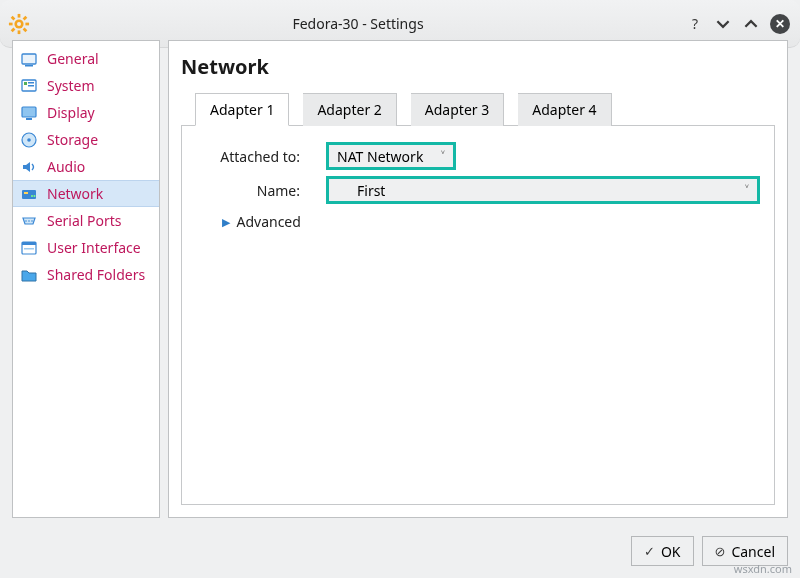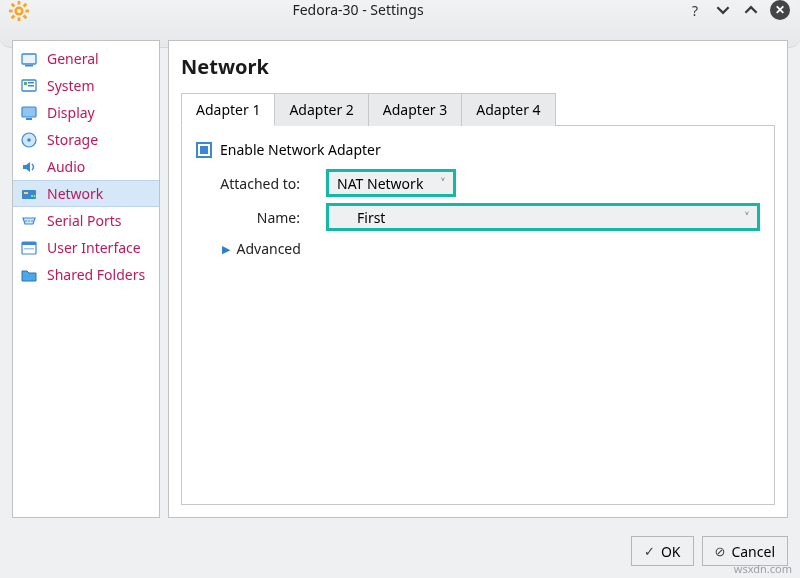--- a/index.html
+++ b/index.html
@@ -1,40 +1,40 @@
 <!DOCTYPE html>
 <html><head>
 <meta charset="utf-8">
 <style>
   * { box-sizing: border-box; font-family: "Noto Sans", "Segoe UI", Arial, sans-serif; font-size: 14px; }
   html, body { margin: 0; padding: 0; }
   body { width: 800px; height: 578px; background: #eff0f1; position: relative; }
 
   
-  .titlebar { height: 48px; background: linear-gradient(#f1f2f3,#e7e8e9); display: flex; align-items: flex-start; position: relative; border-bottom: 1px solid #d6d7d8; border-radius: 10px; }
+  .titlebar { height: 48px; background: linear-gradient(#f1f2f3,#e7e8e9); display: flex; align-items: center; position: relative; border-bottom: 1px solid #d6d7d8; border-radius: 10px; }
   .titlebar .title { flex: 1; text-align: center; font-size: 14px; color: #222; }
   .app-icon { width: 22px; height: 22px; margin-left: 8px; }
   .winbtns { display: flex; align-items: center; gap: 10px; margin-right: 10px; color: #3a3a3a; }
   .winbtn { width: 18px; height: 18px; display:flex; align-items:center; justify-content:center; cursor:pointer; }
   .close-btn { width: 20px; height: 20px; border-radius: 50%; background: #434547; color:#fff; font-weight:bold; font-size:12px; line-height:1;}
 
   
   .content { display: flex; position: absolute; top: 40px; left: 12px; right: 12px; bottom: 60px; gap: 8px; }
 
   .sidebar { width: 148px; background: #fff; border: 1px solid #bfc1c3; padding: 4px 0; }
   .side-item { display:flex; align-items:center; height: 27px; padding: 0 6px; gap: 8px; cursor:pointer; }
   .side-item.selected { background: #d6e7f8; border-top:1px solid #bcd4ee; border-bottom:1px solid #bcd4ee; }
   .side-icon { width: 20px; height: 20px; flex: 0 0 20px; display:flex; align-items:center; justify-content:center; }
   .side-label { color:#be185d; }
 
   .main { flex:1; background:#fff; border:1px solid #bfc1c3; padding: 10px 12px 12px 12px; position:relative; }
   .page-title { font-size: 20px; font-weight: 700; color:#1a1a1a; margin: 2px 0 12px 0; }
 
   .tabbar { display:flex; }
-  .tab { padding: 6px 14px; border:1px solid #c6c8ca; border-bottom:none; background:#e9eaeb; margin-right:0; cursor:pointer; position:relative; top:1px; }
+  .tab { padding: 6px 14px; border:1px solid #c6c8ca; border-bottom:none; background:#e9eaeb; margin-right:0; cursor:pointer; position:relative; top:1px;margin-left:14px; }
   .tab + .tab { border-left: none; }
   .tab.active { background:#fff; border-bottom:1px solid #fff; }
   .tabpane { border:1px solid #c6c8ca; min-height: 380px; padding: 10px 14px; }
 
   .checkbox-row { display:flex; align-items:center; gap:8px; margin: 4px 0 10px 0; }
   .vb-check { width:16px; height:16px; border:2px solid #3a87d4; display:flex; align-items:center; justify-content:center; background:#fff;}
   .vb-check.checked::after { content:""; width:8px; height:8px; background:#3a87d4; }
 
   .formrow { display:flex; align-items:center; margin: 6px 0; }
   .formlabel { width: 104px; text-align:right; margin-right: 26px; color:#222; }
@@ -187,24 +187,20 @@
     <div class="page-title">Network</div>
 
     <div class="tabbar">
       <div class="tab active">Adapter 1</div>
       <div class="tab">Adapter 2</div>
       <div class="tab">Adapter 3</div>
       <div class="tab">Adapter 4</div>
     </div>
 
     <div class="tabpane">
-      <div class="checkbox-row">
-        <span class="vb-check checked"></span>
-        <span>Enable Network Adapter</span>
-      </div>
 
       <div class="formrow">
         <div class="formlabel">Attached to:</div>
         <div class="select">
           <span>NAT Network</span>
           <span class="caret">˅</span>
         </div>
       </div>
 
       <div class="formrow">

